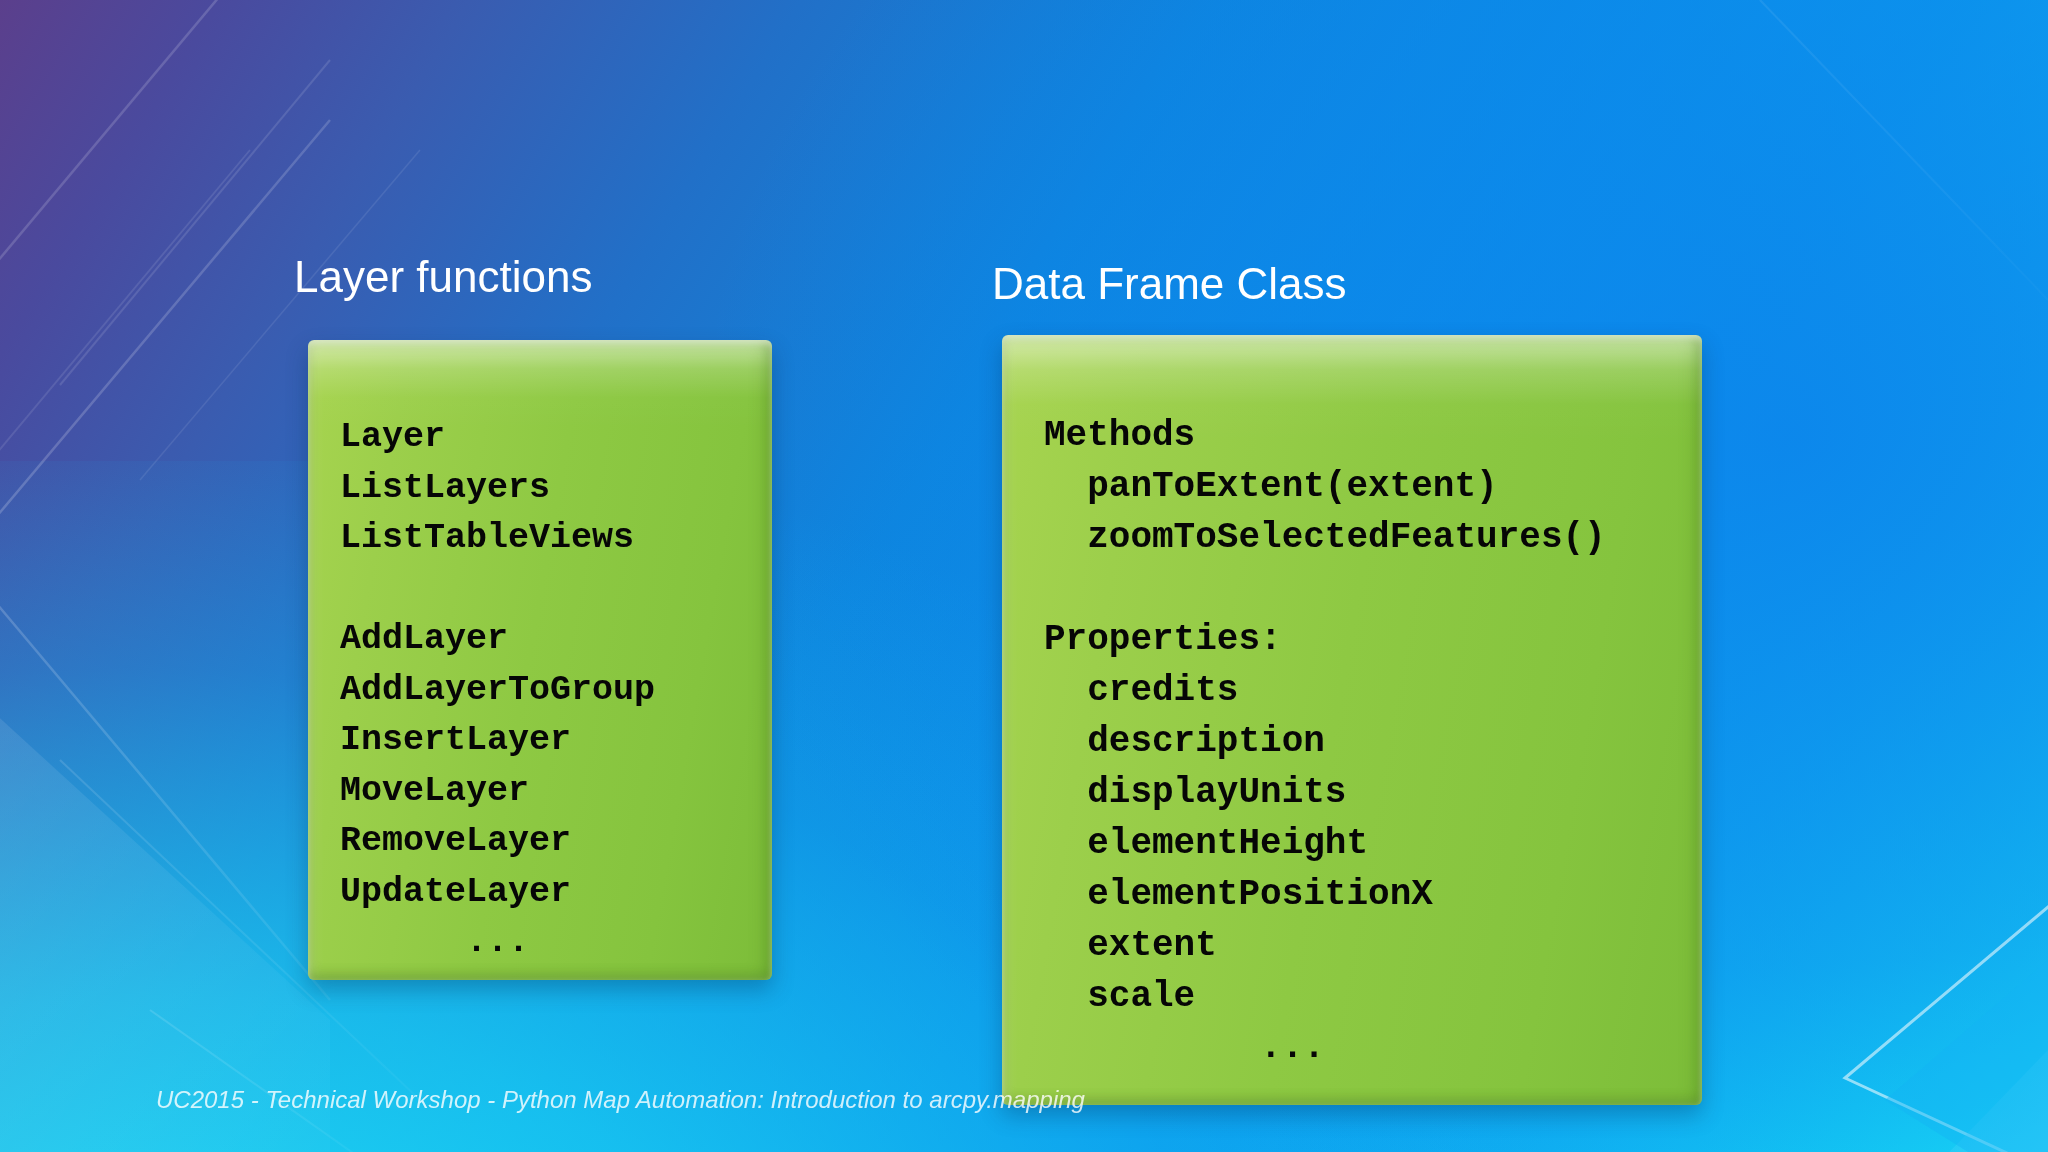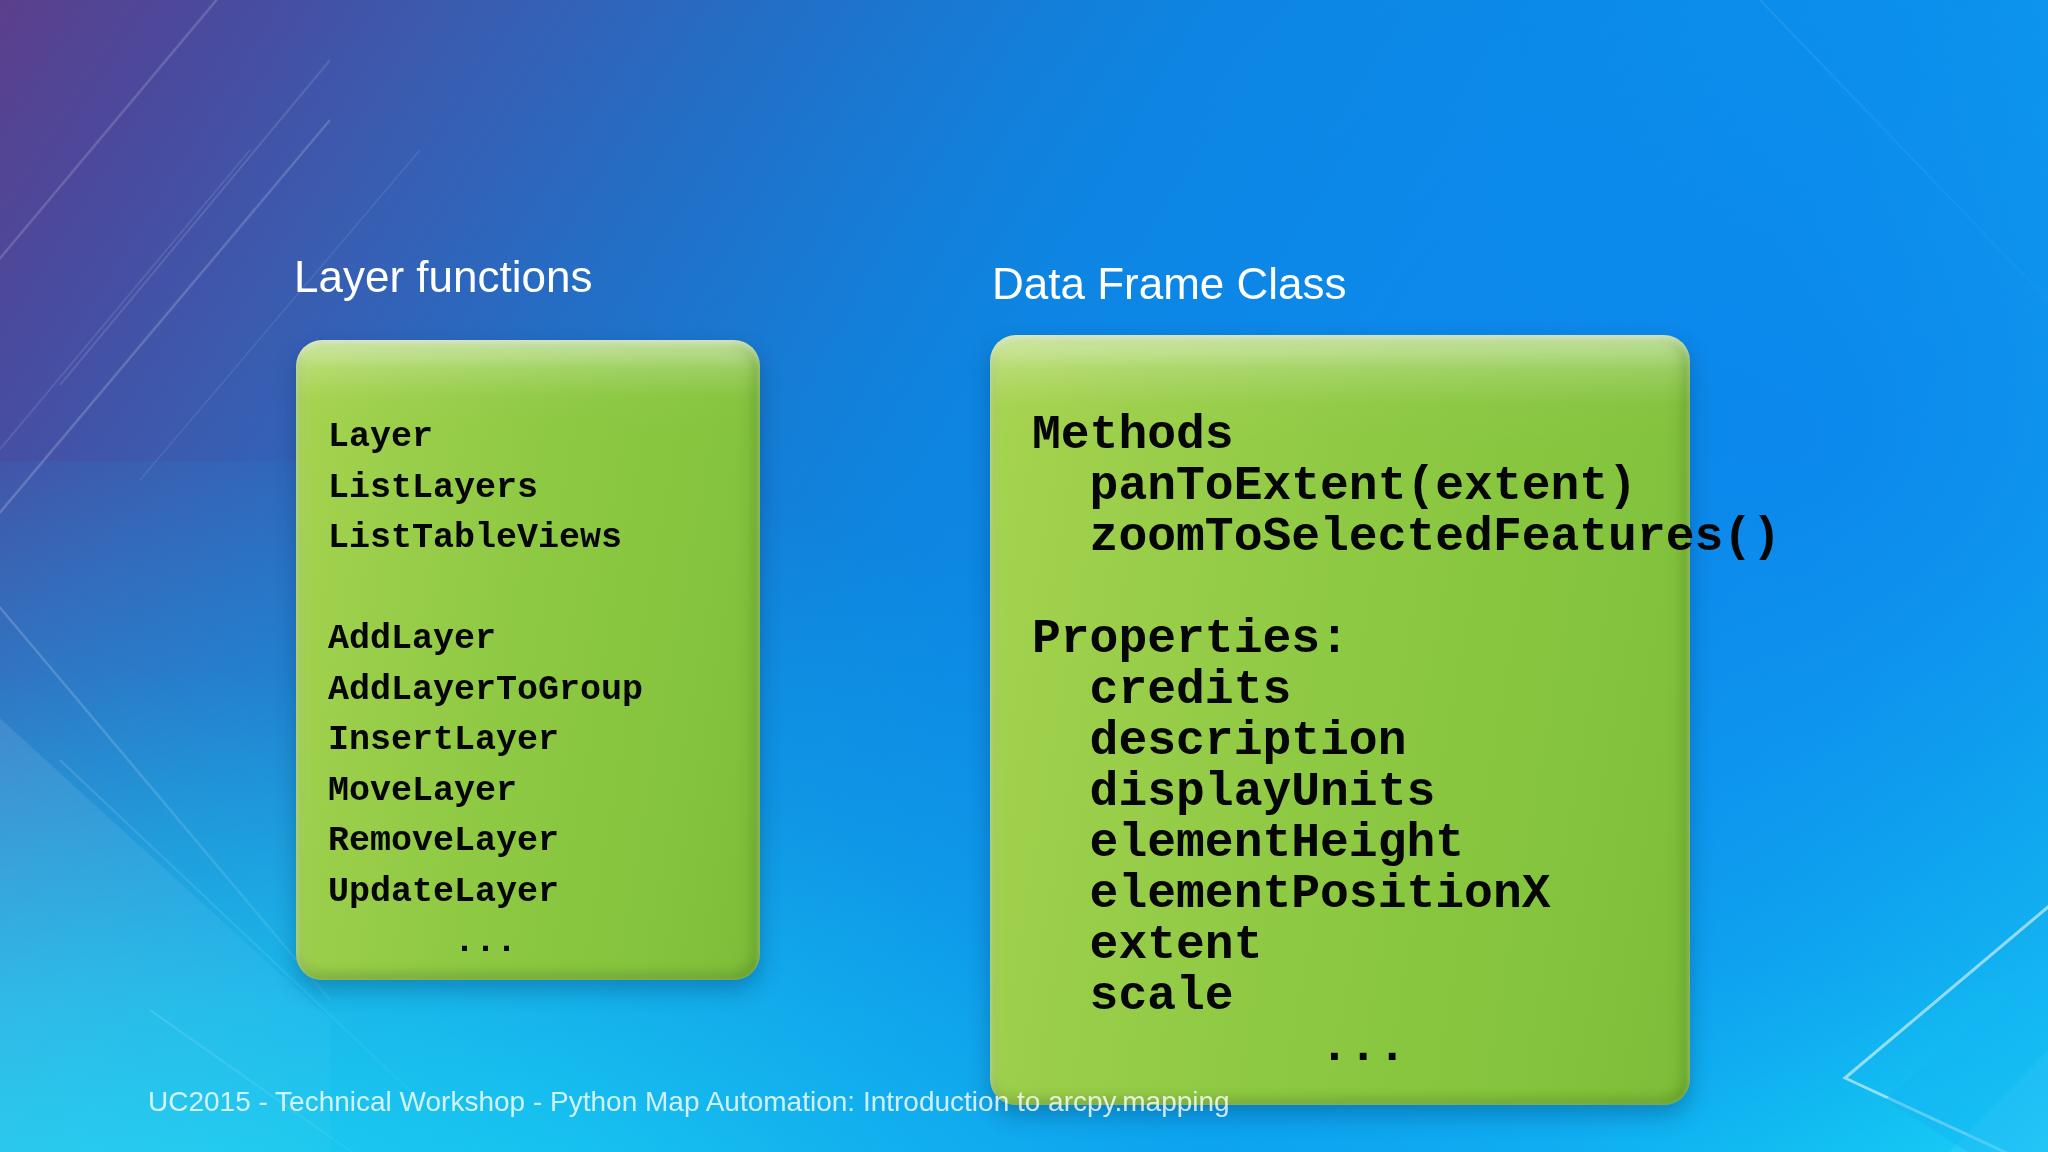--- a/index.html
+++ b/index.html
@@ -78,39 +78,40 @@
     font-weight: 400;
     color: #ffffff;
     white-space: nowrap;
   }
   #heading-left  { left: 294px;  top: 252px; }
   #heading-right { left: 992px;  top: 259px; }
 
   
   .green-box {
     position: absolute;
-    border-radius: 26px;
+    border-radius: 6px;
     background:
       linear-gradient(180deg,
         rgba(255,255,255,0.55) 0%,
         rgba(255,255,255,0.18) 4.5%,
         rgba(255,255,255,0.02) 9%,
         rgba(255,255,255,0.0) 14%),
       linear-gradient(100deg,
         #a7d44f 0%,
         #9ccf4b 18%,
         #8ec943 48%,
         #85c43e 78%,
         #7cbd39 100%);
     box-shadow:
       0 10px 22px rgba(0, 40, 80, 0.30),
       inset 0 3px 6px rgba(255,255,255,0.45),
       inset 0 -5px 12px rgba(60,110,20,0.32),
       inset 5px 0 12px rgba(255,255,255,0.20),
       inset -7px 0 16px rgba(60,110,20,0.25);
+    margin-left: 12px;
   }
   #box-left  { left: 296px;  top: 340px; width: 464px;  height: 640px; }
   #box-right { left: 990px;  top: 335px; width: 700px;  height: 770px; }
 
   .code-list {
     position: absolute;
     left: 0; top: 0;
     width: 100%; height: 100%;
     box-sizing: border-box;
     font-family: "Liberation Mono", "DejaVu Sans Mono", monospace;
@@ -118,32 +119,33 @@
     color: #060606;
     white-space: pre;
   }
   #code-left {
     padding: 72px 0 0 32px;
     font-size: 35px;
     line-height: 50.5px;
   }
   #code-right {
     padding: 75px 0 0 42px;
-    font-size: 48px;
+    font-size: 36px;
     line-height: 51px;
   }
 
   
   .footer {
     position: absolute;
-    left: 148px;
+    left: 156px;
     top: 1086px;
-    font-size: 28px;
+    font-size: 24px;
     color: rgba(255,255,255,0.80);
     white-space: nowrap;
+    font-style: italic;
   }
 </style>
 </head>
 <body>
 
 <div id="slide">
 
   <div class="bg-base"></div>
   <div class="bg-cyan-sweep"></div>
   <div class="bg-blue-right"></div>

